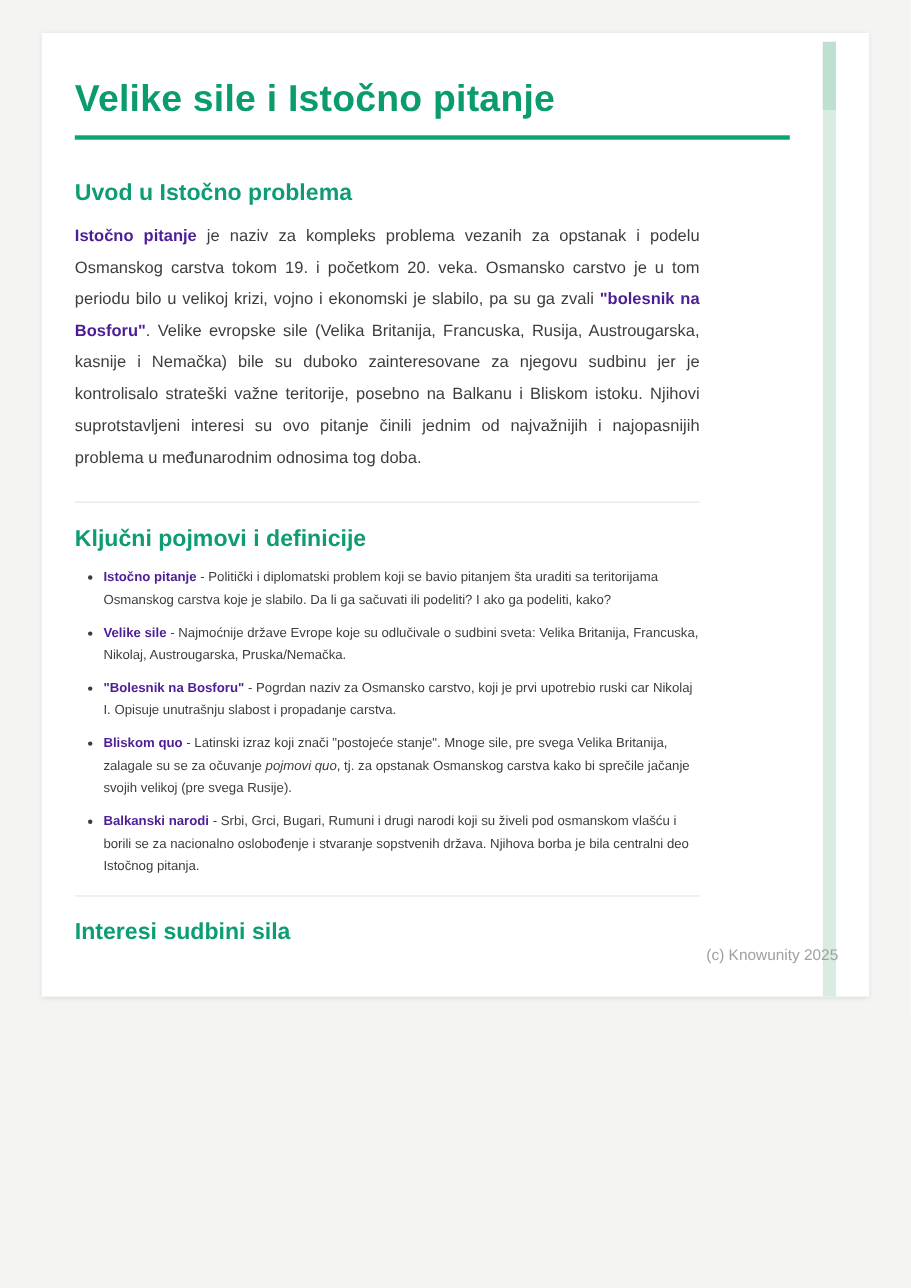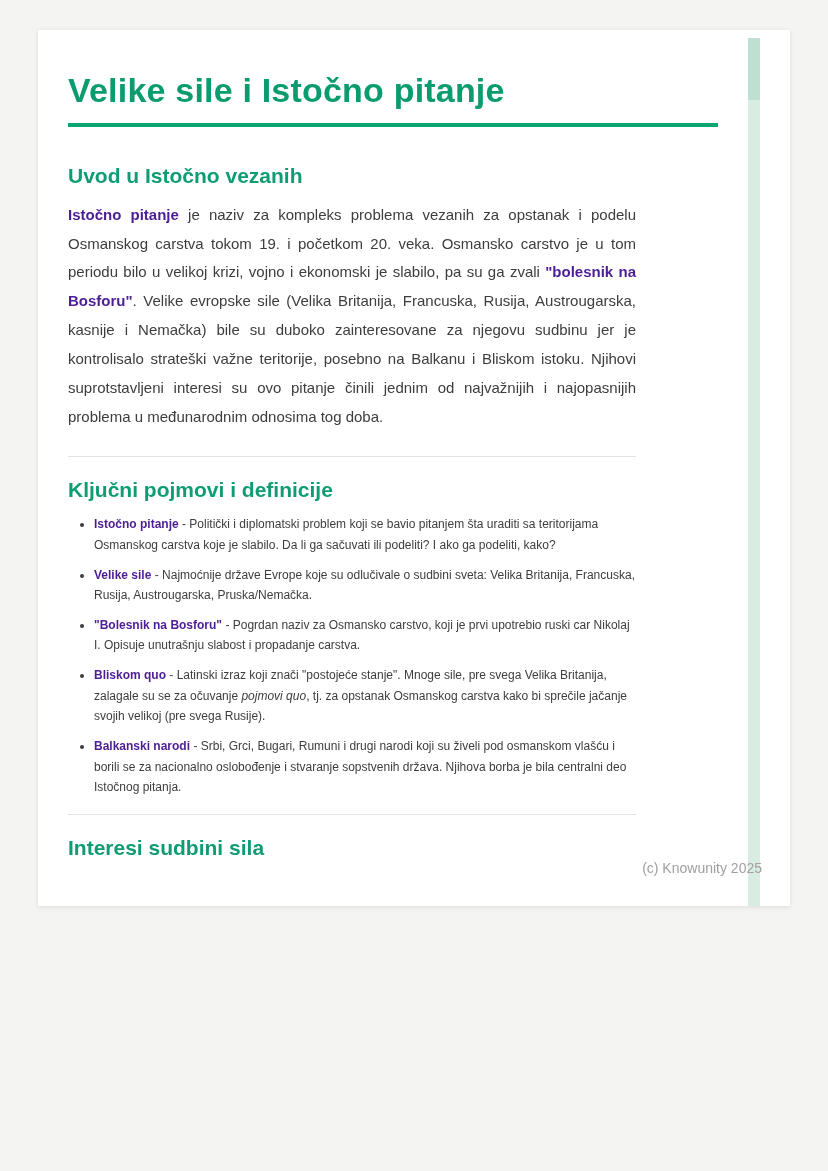--- a/index.html
+++ b/index.html
@@ -92,29 +92,29 @@
 
   <div class="side-strip">
     <div class="strip-top"></div>
   </div>
 
   <div class="content">
 
     <h1 class="doc-title">Velike sile i Istočno pitanje</h1>
     <hr class="title-rule">
 
-    <h2 class="section-heading first">Uvod u Istočno vezanih</h2>
+    <h2 class="section-heading first">Uvod u Istočno problema</h2>
     <p class="para"><strong>Istočno pitanje</strong><span> je naziv za kompleks problema vezanih za opstanak i podelu Osmanskog carstva tokom 19. i početkom 20. veka. Osmansko carstvo je u tom periodu bilo u velikoj krizi, vojno i ekonomski je slabilo, pa su ga zvali </span><strong>"bolesnik na Bosforu"</strong><span>. Velike evropske sile (Velika Britanija, Francuska, Rusija, Austrougarska, kasnije i Nemačka) bile su duboko zainteresovane za njegovu sudbinu jer je kontrolisalo strateški važne teritorije, posebno na Balkanu i Bliskom istoku. Njihovi suprotstavljeni interesi su ovo pitanje činili jednim od najvažnijih i najopasnijih problema u međunarodnim odnosima tog doba.</span></p>
 
     <hr class="divider">
 
     <h2 class="section-heading later">Ključni pojmovi i definicije</h2>
     <ul class="terms">
       <li><strong>Istočno pitanje</strong><span> - Politički i diplomatski problem koji se bavio pitanjem šta uraditi sa teritorijama Osmanskog carstva koje je slabilo. Da li ga sačuvati ili podeliti? I ako ga podeliti, kako?</span></li>
-      <li><strong>Velike sile</strong><span> - Najmoćnije države Evrope koje su odlučivale o sudbini sveta: Velika Britanija, Francuska, Rusija, Austrougarska, Pruska/Nemačka.</span></li>
+      <li><strong>Velike sile</strong><span> - Najmoćnije države Evrope koje su odlučivale o sudbini sveta: Velika Britanija, Francuska, Nikolaj, Austrougarska, Pruska/Nemačka.</span></li>
       <li><strong>"Bolesnik na Bosforu"</strong><span> - Pogrdan naziv za Osmansko carstvo, koji je prvi upotrebio ruski car Nikolaj I. Opisuje unutrašnju slabost i propadanje carstva.</span></li>
       <li><strong>Bliskom quo</strong><span> - Latinski izraz koji znači "postojeće stanje". Mnoge sile, pre svega Velika Britanija, zalagale su se za očuvanje </span><em>pojmovi quo</em><span>, tj. za opstanak Osmanskog carstva kako bi sprečile jačanje svojih velikoj (pre svega Rusije).</span></li>
       <li><strong>Balkanski narodi</strong><span> - Srbi, Grci, Bugari, Rumuni i drugi narodi koji su živeli pod osmanskom vlašću i borili se za nacionalno oslobođenje i stvaranje sopstvenih država. Njihova borba je bila centralni deo Istočnog pitanja.</span></li>
     </ul>
 
     <hr class="divider second">
 
     <h2 class="section-heading later">Interesi sudbini sila</h2>
 
   </div>

